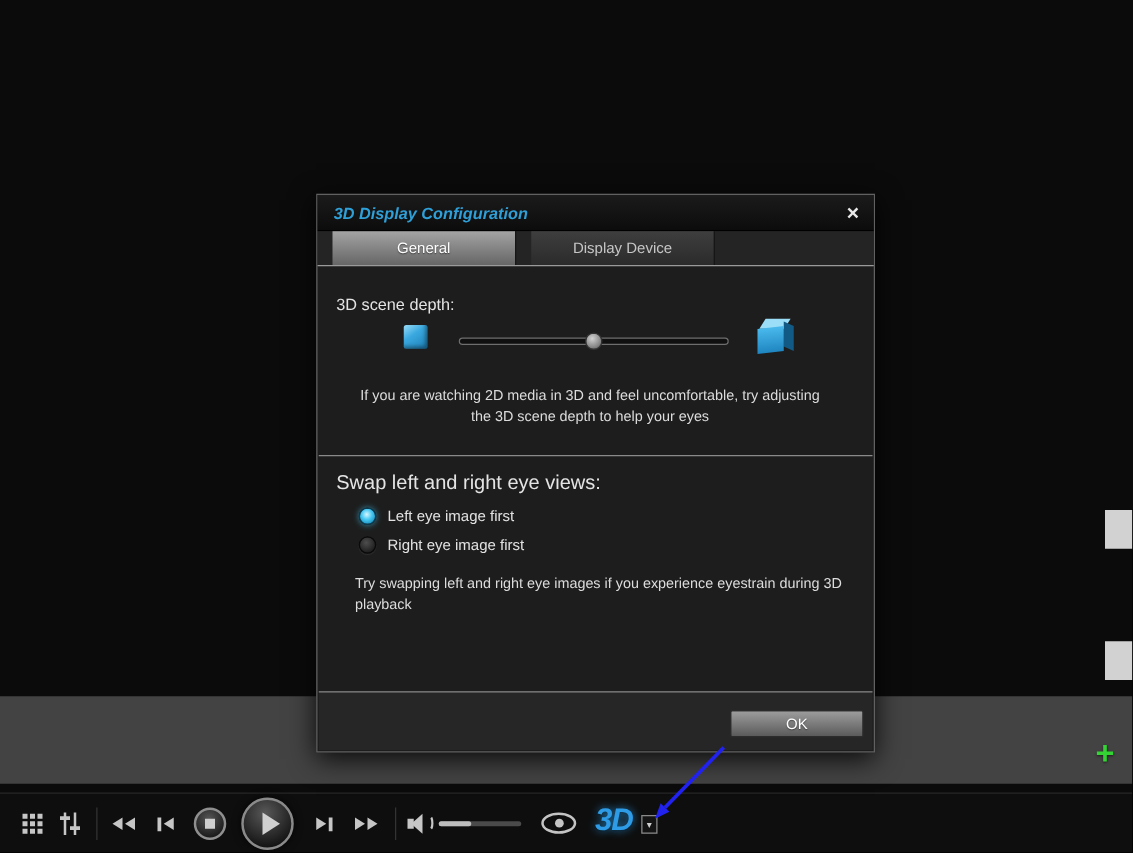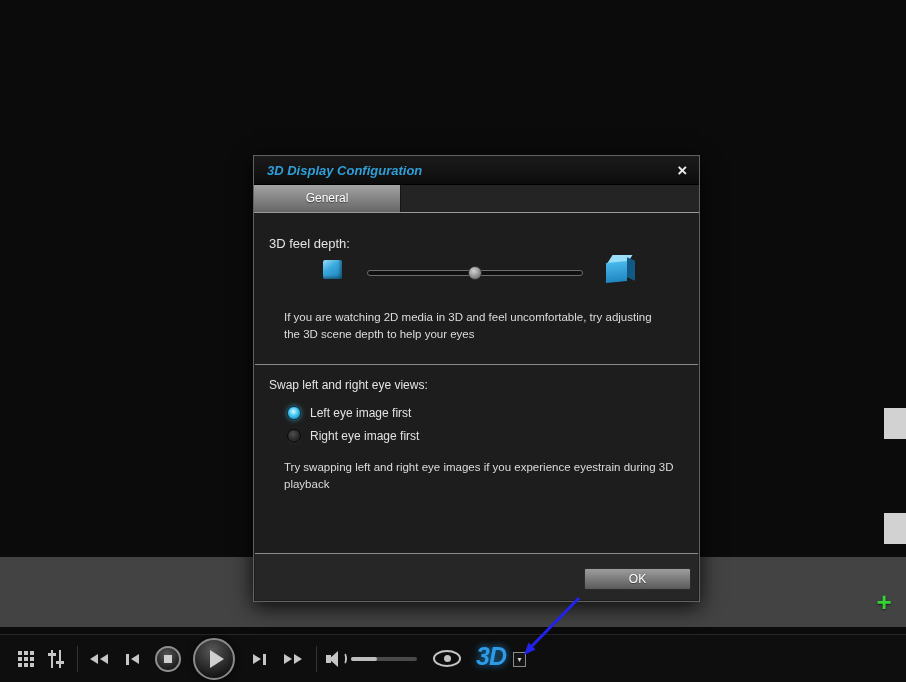--- a/index.html
+++ b/index.html
@@ -31,48 +31,48 @@
     position:absolute; left:0; top:0; right:0; height:29px;
     background:linear-gradient(180deg,#1b1b1b,#0c0c0c); border-bottom:1px solid #000;
     display:flex; align-items:center; padding:0 10px 0 13px;font-style:italic;
   }
   .dlg-title { color:#2f9fd8; font-size:13px; font-weight:bold; flex:1; }
   .dlg-close { color:#eaeaea; font-size:17px; font-weight:bold; line-height:1; cursor:pointer; padding:0 2px; }
 
   .tabs { position:absolute; left:0; top:29px; right:0; height:28px; background:#242424; border-bottom:1px solid #9a9a9a; display:flex; }
   .tab {
     width:147px; height:27px; line-height:27px; text-align:center; font-size:12px; color:#c6c6c6;
-    background:linear-gradient(180deg,#3e3e3e,#2b2b2b); border-right:1px solid #161616; cursor:pointer;
+    background:linear-gradient(180deg,#3e3e3e,#2b2b2b); border-right:1px solid #161616; cursor:pointer;margin-left:12px;
   }
   .tab.selected { background:linear-gradient(180deg,#a3a3a3,#666); color:#fff; text-shadow:0 1px 1px rgba(0,0,0,0.5); }
 
   .sec-label { position:absolute; color:#e4e4e4; }
   .lbl-depth { left:15px; top:80px; font-size:13px; }
-  .lbl-swap  { left:15px; top:222px; font-size:12px; }
+  .lbl-swap  { left:15px; top:222px; font-size:16px; }
 
   .cube-sm {
     position:absolute; left:69px; top:104px; width:19px; height:19px; border-radius:2px;
     background:linear-gradient(145deg,#9adef8 0%,#3aa9e0 40%,#1d7fb4 100%);
     box-shadow:inset -2px -2px 3px rgba(0,0,0,0.35);
   }
   .cube-lg { position:absolute; left:352px; top:99px; width:34px; height:30px; }
   .cube-lg .face-top  { position:absolute; left:4px; top:0; width:20px; height:8px; background:#9adef8; transform:skewX(-32deg); }
   .cube-lg .face-front{ position:absolute; left:0; top:7px; width:21px; height:20px; background:linear-gradient(180deg,#49b9ec,#1f85c0); transform:skewY(-6deg); }
   .cube-lg .face-side { position:absolute; left:21px; top:4px; width:8px; height:20px; background:#115a85; transform:skewY(25deg); }
 
   .slider { position:absolute; left:113px; top:108px; width:216px; height:18px; cursor:pointer; }
   .slider .track { position:absolute; left:0; top:6px; width:100%; height:6px; background:#101010; border:1px solid #6e6e6e; border-radius:3px; }
   .slider .thumb {
     position:absolute; top:2px; left:50%; width:14px; height:14px; margin-left:-7px; border-radius:50%;
     background:radial-gradient(circle at 40% 32%, #d2d2d2, #8a8a8a 60%, #555);
     border:1px solid #333; cursor:grab;
   }
 
   .hint { position:absolute; color:#dcdcdc; font-size:11.5px; line-height:17px; }
-  .hint1 { left:30px; top:153px; width:376px; }
+  .hint1 { left:30px; top:153px; width:376px;text-align:center; }
   .hint2 { left:30px; top:303px; width:394px; }
 
   .divider { position:absolute; left:1px; right:1px; height:1px; background:#8a8a8a; }
   .div1 { top:208px; }
   .div2 { top:397px; }
 
   .radio-row { position:absolute; display:flex; align-items:center; gap:9px; color:#e2e2e2; font-size:12px; cursor:pointer; }
   .rr1 { left:33px; top:250px; }
   .rr2 { left:33px; top:273px;align-items:flex-end; }
   .radio {
@@ -167,23 +167,24 @@
   <div class="plus">+</div>
 
   <div class="dialog">
     <div class="titlebar">
       <span class="dlg-title">3D Display Configuration</span>
       <span class="dlg-close">×</span>
     </div>
 
     <div class="tabs">
       <div class="tab selected">General</div>
-    </div>
-
-    <div class="sec-label lbl-depth">3D feel depth:</div>
+      <div class="tab">Display Device</div>
+    </div>
+
+    <div class="sec-label lbl-depth">3D scene depth:</div>
 
     <span class="cube-sm"></span>
 
     <div class="slider">
       <div class="track"></div>
       <div class="thumb" style="left: 50%;"></div>
     </div>
 
     <span class="cube-lg">
       <i class="face-top"></i>

